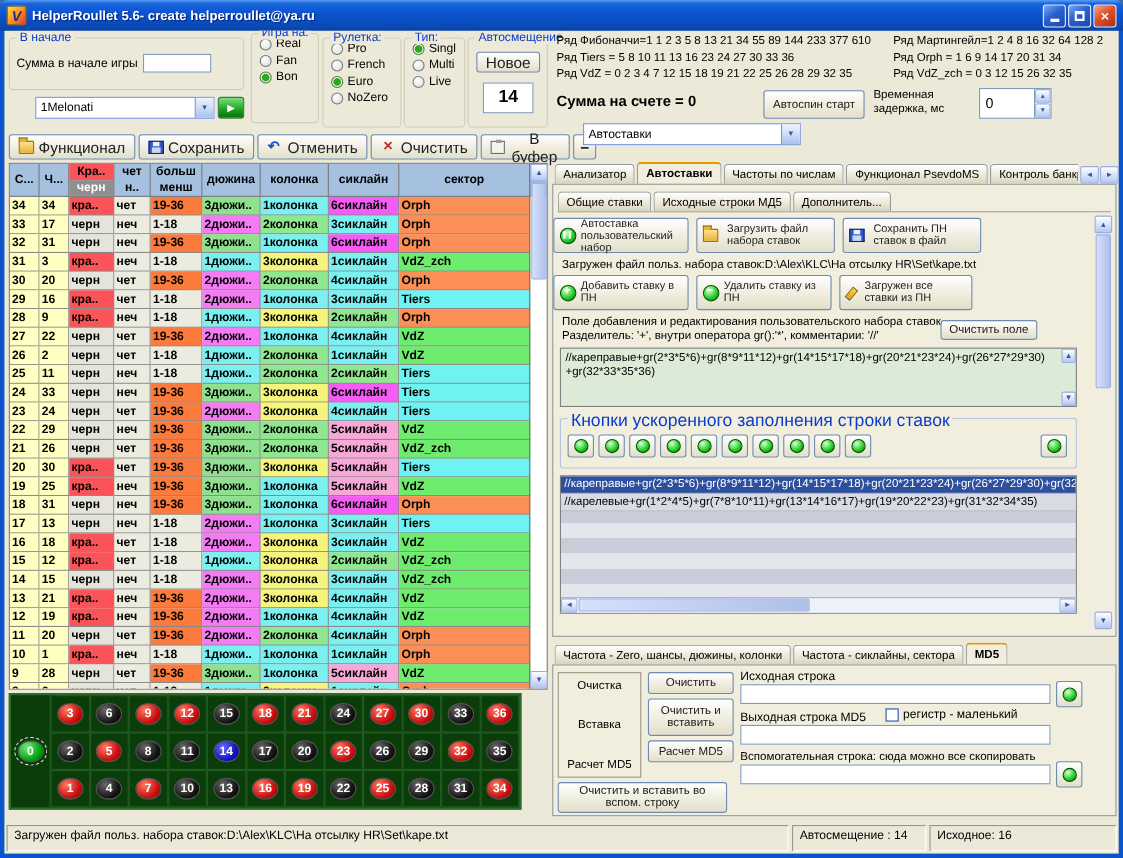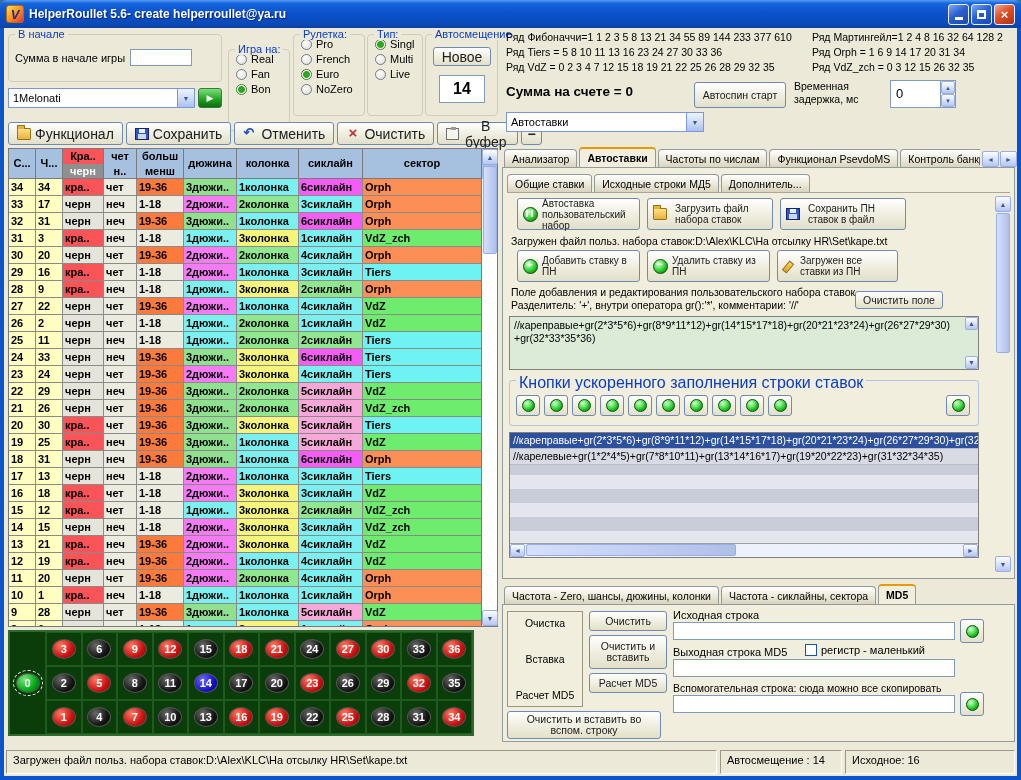--- a/index.html
+++ b/index.html
@@ -18,21 +18,21 @@
 .min-glyph{width:8px;height:3px;background:#fff;margin-top:9px;}
 .max-glyph{width:9px;height:9px;border:2px solid #fff;border-top-width:3px;}
 #client{position:absolute;left:4px;right:4px;top:28px;bottom:4px;background:#ece9d8;overflow:hidden;}
 
 
 .grp{position:absolute;border:1px solid #cfcdba;border-radius:4px;}
 .legend{position:absolute;top:-7px;left:6px;background:#ece9d8;padding:0 3px;color:#0a3ccc;font-size:11px;white-space:nowrap;}
 .xp-btn{background:linear-gradient(180deg,#ffffff,#f2f0e4 45%,#e2dfc9);border:1px solid #6f8bb2;border-radius:3px;
  font-family:"Liberation Sans",sans-serif;font-size:14px;color:#202020;display:inline-flex;align-items:center;justify-content:center;cursor:default;}
 .tin{border:1px solid #7f9db9;background:#fff;font:11px "Liberation Sans",sans-serif;padding:1px 3px;}
-.combo{border:1px solid #7a96df;background:#fff;display:flex;align-items:center;height:20px;}
+.combo{border:1px solid #7a96df;background:#fff;display:flex;align-items:center;height:20px;margin-left:24px;}
 .combo>span:first-child{flex:1;padding-left:4px;white-space:nowrap;overflow:hidden;}
 .combo-btn{width:17px;height:100%;background:linear-gradient(180deg,#eef3fd,#cfdcf8 50%,#aac1ec);border-left:1px solid #7a96df;
  color:#3b5898;font-size:7px;display:flex;align-items:center;justify-content:center;}
 .radio-row{display:flex;align-items:center;gap:4px;margin:3px 0 0 7px;}
 .radio{width:11px;height:11px;border-radius:50%;border:1px solid #707a8c;background:radial-gradient(circle at 35% 30%,#fff,#dcdcd4);}
 .radio.checked{background:radial-gradient(circle at 50% 50%,#2da81e 0 3px,#fff 4px);border-color:#4a7a3a;}
 .cb{width:12px;height:12px;background:#fff;border:1px solid #1c52ae;display:inline-block;}
 .sb-btn{background:linear-gradient(180deg,#fdfeff,#d3ddf8 60%,#b4c6f0);border:1px solid #98aee4;border-radius:2px;color:#3b5898;
  font-size:7px;display:flex;align-items:center;justify-content:center;}
 .sb-track{background:#ecf1fb;}
@@ -44,21 +44,21 @@
 .tab.active{background:#f1eedd;border-top:2px solid #e89a00;padding-bottom:4px;margin-bottom:-1px;font-weight:bold;}
 
 
 #left-pane{position:absolute;left:0;top:0;width:496px;height:720px;}
 #grp-start{left:4px;top:6px;width:214px;height:48px;}
 #start-row{position:absolute;left:6px;top:14px;display:flex;align-items:center;gap:5px;width:200px;}
 #preset-row{position:absolute;left:4px;top:60px;width:214px;display:flex;gap:3px;}
 #preset-combo{flex:1;}
 .play-btn{width:24px;height:20px;border:1px solid #3a7a3a;border-radius:3px;color:#fff;font-size:9px;
  background:linear-gradient(180deg,#7be07b,#1fa01f 60%,#0c6e0c);display:flex;align-items:center;justify-content:center;}
-#grp-game{left:224px;top:21px;width:62px;height:82px;}
+#grp-game{left:224px;top:2px;width:62px;height:82px;}
 #grp-roulette{left:289px;top:6px;width:72px;height:82px;text-align:center;}
 #grp-type{left:363px;top:6px;width:56px;height:82px;}
 #grp-shift{left:421px;top:6px;width:73px;height:82px;}
 #grp-shift .new-btn{position:absolute;left:7px;top:12px;width:58px;height:19px;}
 #shift-value{position:absolute;left:13px;top:40px;width:46px;height:28px;background:#fff;border:1px solid #7f9db9;
  font-size:16px;font-weight:bold;text-align:center;line-height:26px;}
 #toolbar{position:absolute;left:4px;top:94px;display:flex;gap:3px;}
 .tool-btn{height:23px;padding:0 8px;}
 .tool-btn.narrow{width:24px;padding:0;font-weight:bold;}
 .tbic{width:14px;height:12px;display:inline-block;margin-right:4px;position:relative;}
@@ -112,21 +112,21 @@
 #spinner .val{flex:1;font-size:13px;padding:5px 0 0 5px;}
 .spin-col{width:15px;display:flex;flex-direction:column;border-left:1px solid #7f9db9;}
 .spin-col .sb-btn{flex:1;font-size:6px;}
 #autobets-combo{position:absolute;left:4px;top:84px;width:198px;}
 #main-tabs{position:absolute;left:2px;top:118px;right:0;height:21px;display:flex;align-items:flex-end;}
 #main-tabs-strip{display:flex;align-items:flex-end;flex:1;overflow:hidden;}
 #tab-arrows{display:flex;gap:1px;margin-left:2px;}
 #tab-arrows .sb-btn{width:17px;height:16px;}
 #tab-panel{position:absolute;left:0;top:139px;width:513px;height:412px;border:1px solid #919b9c;background:#f1eedd;}
 #sub-tabs-strip{position:absolute;left:4px;top:3px;right:4px;display:flex;align-items:flex-end;height:22px;border-bottom:1px solid #aaa49a;overflow:hidden;}
-.btnrow{position:absolute;display:flex;gap:7px;left:14px;}
+.btnrow{position:absolute;display:flex;gap:7px;left:0;}
 #btnrow1{top:30px;}
 #btnrow2{top:82px;}
 .bigbtn{height:32px;font-size:10px;line-height:11px;padding:0 5px;text-align:left;gap:4px;}
 .bigbtn .txt{white-space:normal;width:92px;}
 .pause-bars{position:absolute;left:3px;top:3px;width:7px;height:7px;border-left:2px solid #fff;border-right:2px solid #fff;}
 .iconwrap{position:relative;width:15px;height:15px;flex:none;}
 .plus-glyph,.minus-glyph{position:absolute;left:0;top:-1px;width:13px;height:13px;color:#fff;font-weight:bold;font-size:11px;text-align:center;line-height:13px;}
 .pencil-icon{width:13px;height:13px;position:relative;}
 .pencil-icon::before{content:"";position:absolute;left:2px;top:1px;width:4px;height:10px;background:linear-gradient(#ffd24a,#e8a21c);border:1px solid #8a6a10;transform:rotate(40deg);}
 #loaded-text{position:absolute;left:8px;top:67px;font-size:10.5px;white-space:nowrap;}

